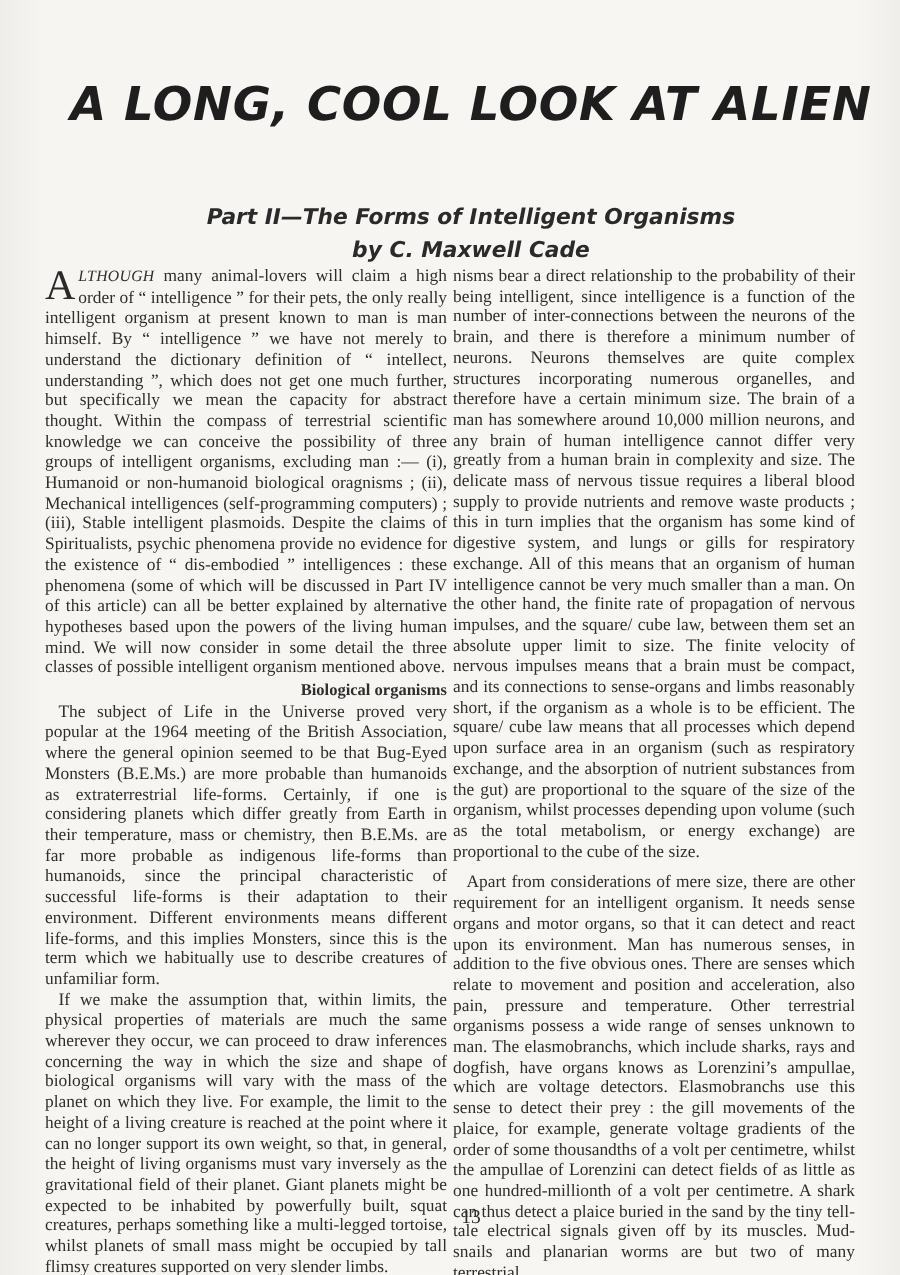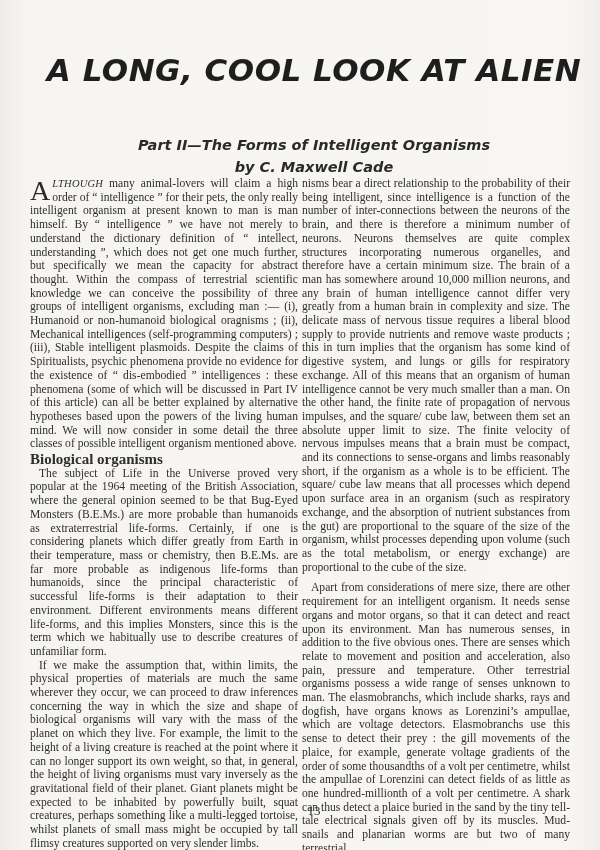--- a/index.html
+++ b/index.html
@@ -45,23 +45,23 @@
   .col p.gap { margin-top: 7px; }
   .dropcap {
     float: left;
     font-family: "Liberation Serif", serif;
     font-size: 28px; line-height: 24px;
     margin: 2px 2px 0 0;
     color: #2a2a2a;
   }
   .smallcaps { font-size: 10.5px; letter-spacing: 0.2px; font-style: italic; }
   .section-head {
-    text-align: left; font-weight: bold;
+    text-align: right; font-weight: bold;
     margin: 2px 0 0 0;
-    font-size: 15px;
+    font-size: 11px;
   }
   .page-number {
     position: absolute; left: 0; right: 0; top: 803px;
     text-align: center;
     font-family: "Liberation Serif", serif;
     font-size: 13px; color: #2a2a2a;
   }
 </style>
 </head>
 <body>

